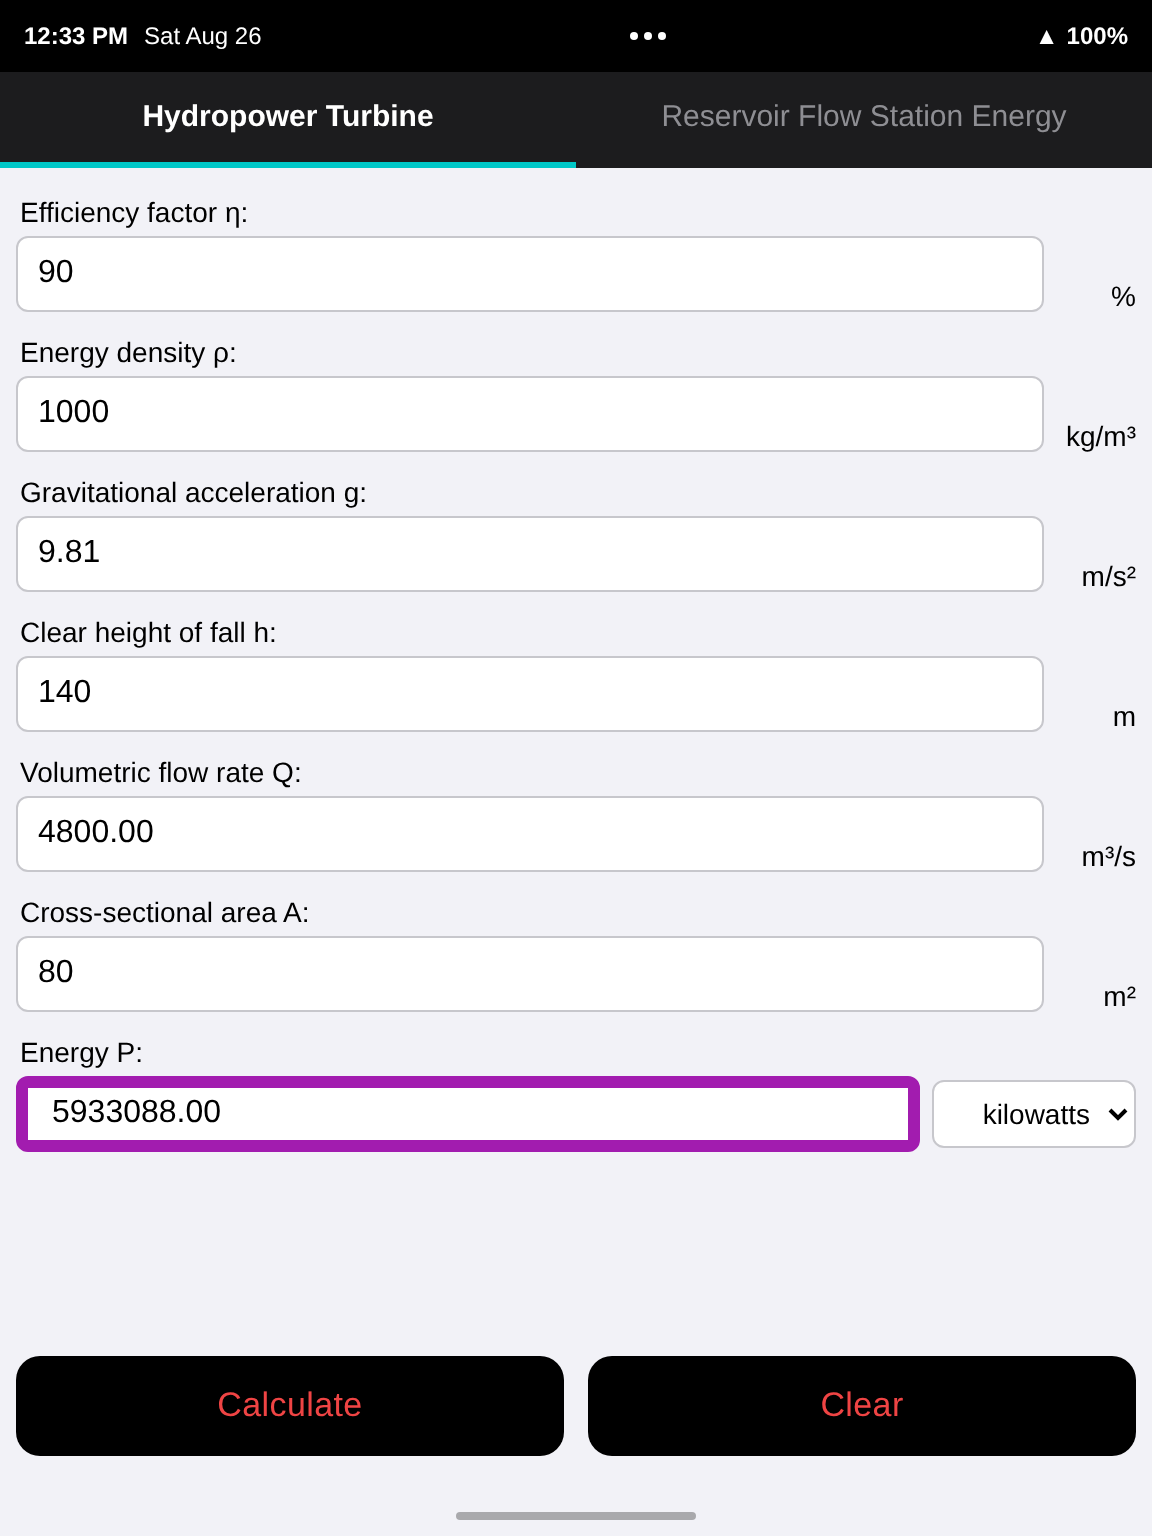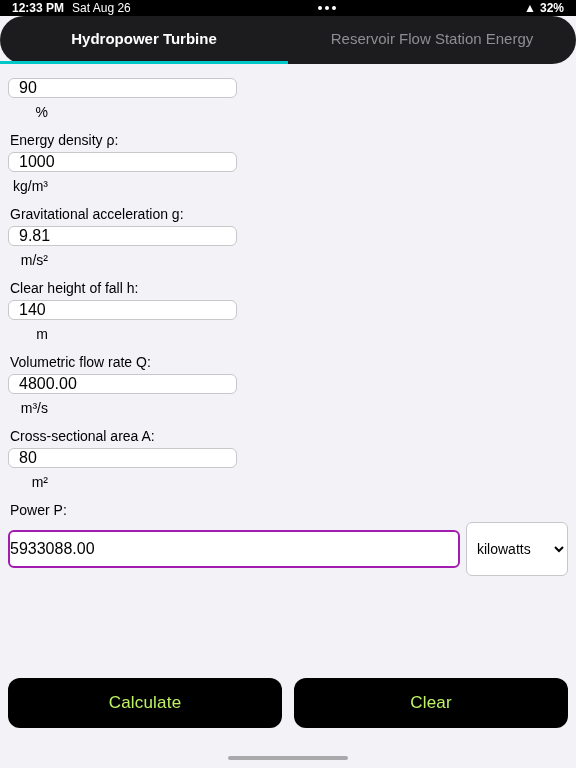--- a/index.html
+++ b/index.html
@@ -15,36 +15,35 @@
     }
 
     
     .status-bar {
       background: #000;
       color: #fff;
       display: flex;
       justify-content: space-between;
       align-items: center;
       padding: 4px 12px;
-      height: 16px;
+      height: 36px;
       font-size: 12px;
       font-weight: 600;
     }
     .status-bar-left { display: flex; align-items: center; gap: 4px; }
     .status-bar-center { display: flex; align-items: center; gap: 3px; }
     .status-bar-right { display: flex; align-items: center; gap: 4px; }
     .dot { width: 4px; height: 4px; background: #fff; border-radius: 50%; }
 
     
     .tab-bar {
       background: #1c1c1e;
       display: flex;
       height: 48px;
       border-bottom: none;
-      border-radius: 24px;
     }
     .tab {
       flex: 1;
       display: flex;
       align-items: center;
       justify-content: center;
       cursor: pointer;
       font-size: 15px;
       color: #8e8e93;
       font-weight: 400;
@@ -70,23 +69,22 @@
     }
     .field-label {
       font-size: 14px;
       font-weight: 400;
       color: #000;
       margin-bottom: 4px;
       padding-left: 2px;
     }
     .field-row {
       display: flex;
-      align-items: flex-start;
+      align-items: flex-end;
       gap: 6px;
-      flex-direction: column;
     }
     .field-input {
       flex: 1;
       height: 38px;
       background: #fff;
       border: 1px solid #c7c7cc;
       border-radius: 6px;
       padding: 0 10px;
       font-size: 16px;
       color: #000;
@@ -103,55 +101,56 @@
     
     .power-field-row {
       display: flex;
       align-items: center;
       gap: 6px;
     }
     .power-input {
       flex: 1;
       height: 38px;
       background: #fff;
-      border: 2px solid #a21caf;
+      border: 6px solid #a21caf;
       border-radius: 6px;
-      padding: 0 0;
+      padding: 0 12px;
       font-size: 16px;
       color: #000;
       outline: none;
     }
     .power-unit-select {
-      height: 54px;
+      height: 34px;
       background: #fff;
       border: 1px solid #c7c7cc;
       border-radius: 6px;
       padding: 0 6px;
       font-size: 14px;
       color: #000;
       appearance: auto;
       min-width: 90px;
+      text-align: right;
     }
 
     
     .button-row {
       display: flex;
       gap: 12px;
       padding: 16px 8px 0 8px;
       position: fixed;
       bottom: 40px;
       left: 0;
       width: 576px;
       background: #f2f2f7;
     }
     .btn {
       flex: 1;
       height: 50px;
       background: #000;
-      color: #bef264;
+      color: #ef4444;
       border: none;
       border-radius: 12px;
       font-size: 17px;
       font-weight: 400;
       cursor: pointer;
       letter-spacing: 0.2px;
     }
 
     
     .home-indicator {
@@ -176,36 +175,37 @@
     <span>12:33 PM</span>
     <span style="margin-left:4px;font-weight:400;">Sat Aug 26</span>
   </div>
   <div class="status-bar-center">
     <div class="dot"></div>
     <div class="dot"></div>
     <div class="dot"></div>
   </div>
   <div class="status-bar-right">
     <span>▲</span>
-    <span>32%</span>
+    <span>100%</span>
   </div>
 </div>
 
 <div class="tab-bar">
   <div class="tab active">
     <span>Hydropower Turbine</span>
   </div>
   <div class="tab">
     <span>Reservoir Flow Station Energy</span>
   </div>
 </div>
 
 <div class="content">
 
   <div class="form-row">
+    <div class="field-label">Efficiency factor η:</div>
     <div class="field-row">
       <input class="field-input" type="text" value="90" style="">
       <span class="field-unit">%</span>
     </div>
   </div>
 
   <div class="form-row">
     <div class="field-label">Energy density ρ:</div>
     <div class="field-row">
       <input class="field-input" type="text" value="1000" style="">
@@ -240,21 +240,21 @@
   <div class="form-row">
     <div class="field-label">Cross-sectional area A:</div>
     <div class="field-row">
       <input class="field-input" type="text" value="80" style="">
       <span class="field-unit">m²</span>
     </div>
   </div>
 
 
   <div class="form-row">
-    <div class="field-label">Power P:</div>
+    <div class="field-label">Energy P:</div>
     <div class="power-field-row">
       <input class="power-input" type="text" value="5933088.00" style="">
       <select class="power-unit-select">
         <option>kilowatts</option>
         <option>watts</option>
         <option>megawatts</option>
       </select>
     </div>
   </div>
 

